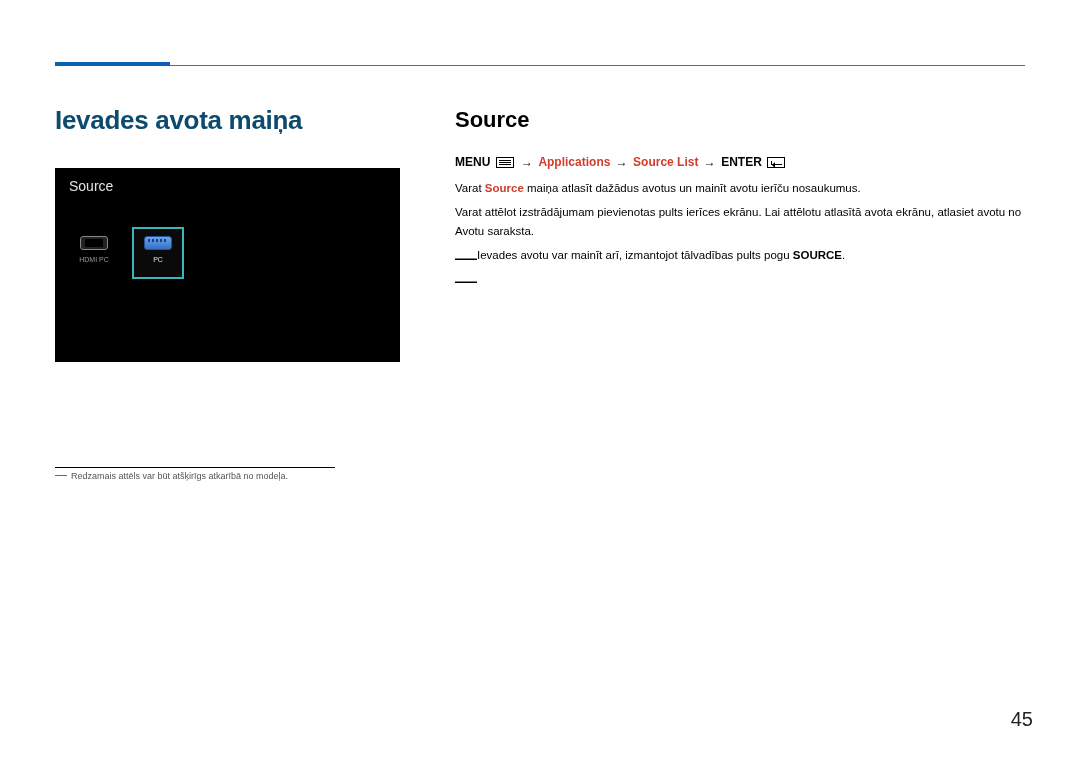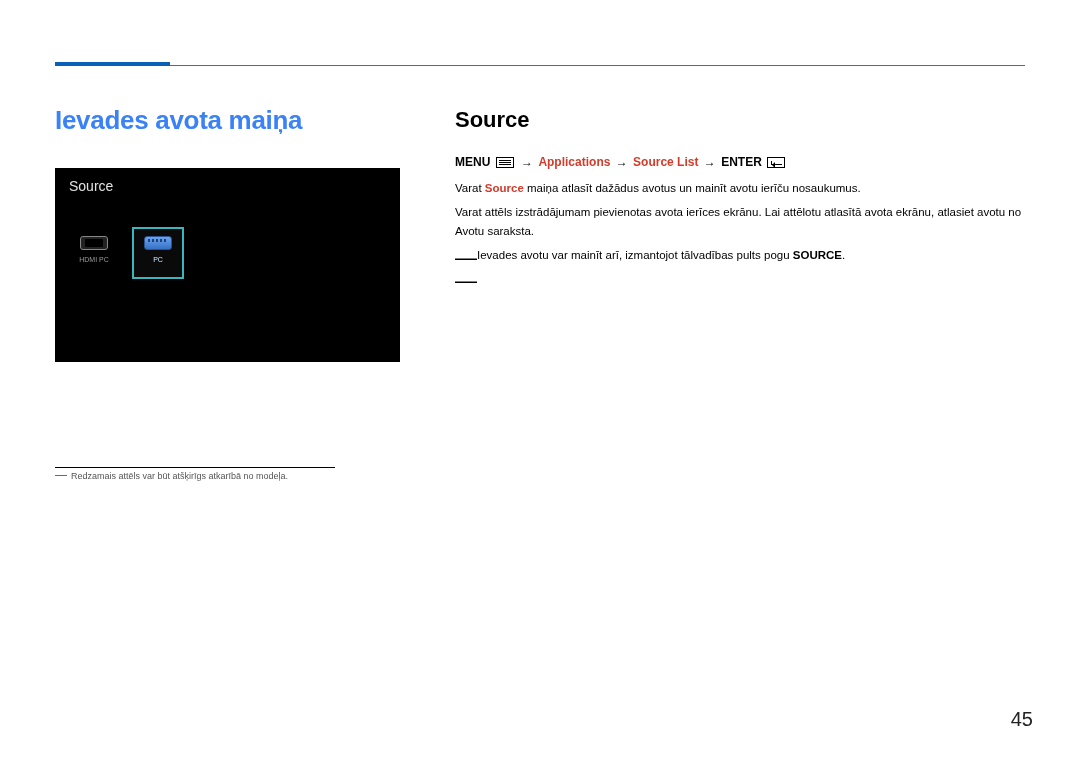--- a/index.html
+++ b/index.html
@@ -34,21 +34,21 @@
   }
   .left-col {
     width: 345px;
     flex: 0 0 345px;
   }
   .right-col {
     flex: 1;
     padding-top: 2px;
   }
   .h1-left {
-    color: #3b82f6;
+    color: #0c4a6e;
     font-size: 26px;
     font-weight: bold;
     margin-bottom: 32px;
     letter-spacing: -0.3px;
   }
   .h1-right {
     color: #000;
     font-size: 22px;
     font-weight: bold;
     margin-bottom: 22px;
@@ -257,21 +257,21 @@
       <span class="red">Source List</span>
       <span class="arrow">→</span>
       <span class="bold">ENTER</span>
       <span class="nav-icon enter"></span>
     </div>
 
     <div class="body-text">
       <span>Varat </span><span class="bold-red">Source</span><span> maiņa atlasīt dažādus avotus un mainīt avotu ierīču nosaukumus.</span>
     </div>
 
-    <div class="body-text">Varat attēls izstrādājumam pievienotas avota ierīces ekrānu. Lai attēlotu atlasītā avota ekrānu, atlasiet avotu no Avotu saraksta.</div>
+    <div class="body-text">Varat attēlot izstrādājumam pievienotas pults ierīces ekrānu. Lai attēlotu atlasītā avota ekrānu, atlasiet avotu no Avotu saraksta.</div>
 
     <div class="note-line">
       <span class="dash">―</span>
       <span>Ievades avotu var mainīt arī, izmantojot tālvadības pults pogu </span><span class="bold">SOURCE</span><span>.</span>
     </div>
 
     <div class="note-line">
       <span class="dash">―</span>
     </div>
   </div>

